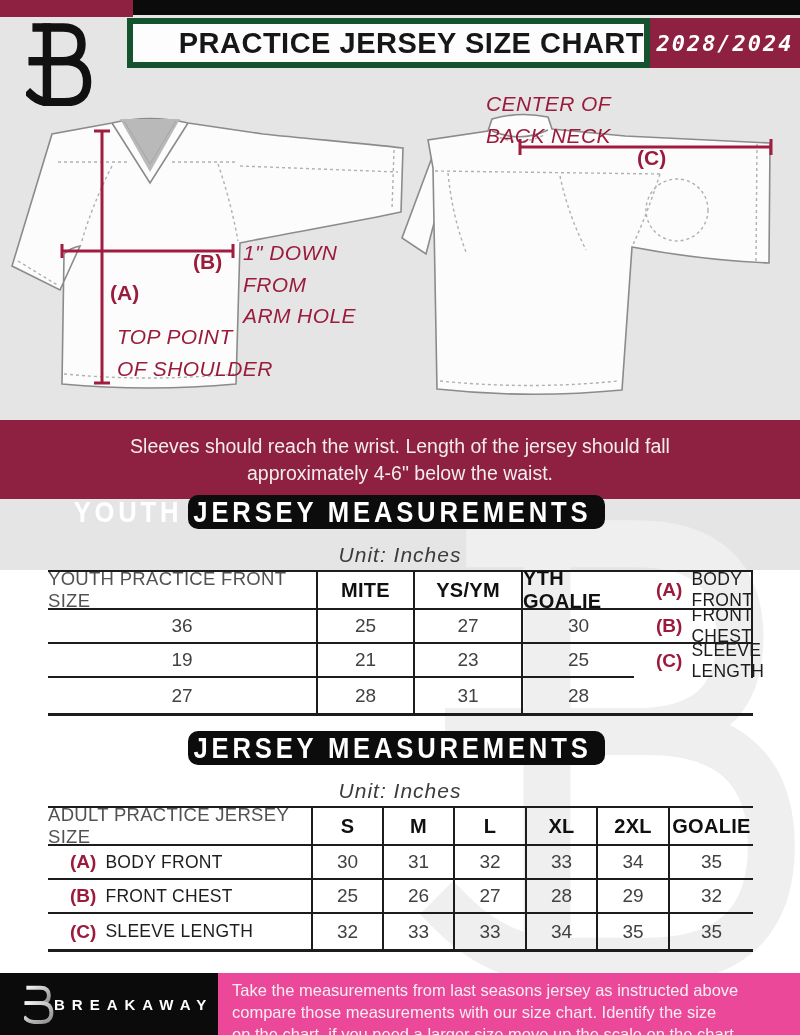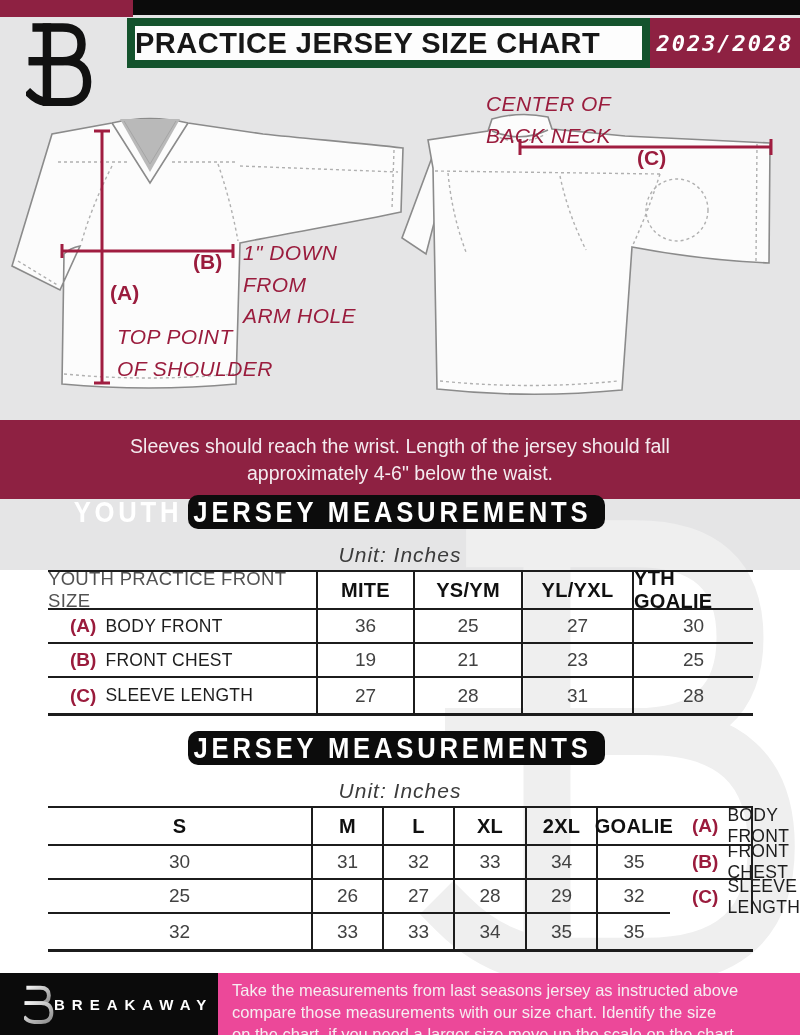--- a/index.html
+++ b/index.html
@@ -9,21 +9,21 @@
   
   .bg-gray-top{position:absolute;left:0;top:0;width:800px;height:420px;background:#E5E5E6;}
   .bg-gray-mid{position:absolute;left:0;top:483px;width:800px;height:87px;background:#E5E5E6;}
 
   
   .strip-maroon{position:absolute;left:0;top:0;width:133px;height:17px;background:#8E2142;}
   .strip-black{position:absolute;left:133px;top:0;width:667px;height:15px;background:#0B0B0B;}
 
   
   .title-box{position:absolute;left:127px;top:18px;width:523px;height:50px;background:#FDFDFD;
-             border:8px solid #14532d;box-sizing:border-box;display:flex;align-items:center;justify-content:flex-start;}
+             border:6px solid #14532d;box-sizing:border-box;display:flex;align-items:center;justify-content:flex-end;}
   .title-box span{font-weight:bold;font-size:29px;letter-spacing:.5px;color:#171717;white-space:nowrap;}
   .year-box{position:absolute;left:650px;top:18px;width:150px;height:50px;background:#8E2142;
             display:flex;align-items:center;justify-content:center;}
   .year-box span{font-family:"DejaVu Sans Mono",monospace;font-style:italic;font-weight:bold;
                  font-size:22px;letter-spacing:2px;color:#fff;}
 
   .logo-top{position:absolute;left:26px;top:20px;}
 
   
   .diagram-svg{position:absolute;left:0;top:90px;}
@@ -100,21 +100,21 @@
   <div class="strip-maroon"></div>
   <div class="strip-black"></div>
 
   <svg class="logo-top" width="68" height="86" viewBox="0 0 70 92">
     <use href="#bw-logo" stroke="#111111"></use>
   </svg>
   <div class="title-box">
     <span>PRACTICE JERSEY SIZE CHART</span>
   </div>
   <div class="year-box">
-    <span>2023/2028</span>
+    <span>2028/2024</span>
   </div>
 
   <svg class="diagram-svg" width="800" height="330" viewBox="0 90 800 330">
 
     <g stroke="#8B8B8B" stroke-width="1.6" fill="#FCFCFC">
       <path d="M112,123 Q150,114 188,123 L263,134 C310,139 360,143 403,148 L401,212
                C350,223 282,234 240,243 L236,384 Q149,392 62,384 L64,254 Q70,248 80,246
                L60,290 L12,266 L52,134 Z"></path>
       <path d="M120,119 L180,119 L150,172 Z" fill="#B9B9B9" stroke="none"></path>
       <path d="M112,123 L150,183 L188,123" fill="none"></path>
@@ -179,21 +179,20 @@
 
   <div class="section-banner" style="top:495px;">
     <span>YOUTH JERSEY MEASUREMENTS</span>
   </div>
   <div class="unit-line" style="top:543px;">Unit: Inches</div>
 
   <div class="mtable" style="top:570px;grid-template-columns:270px 97px 108px 111px 119px;">
     <div class="c firstcell">YOUTH PRACTICE FRONT SIZE</div>
     <div class="c sizehead">MITE</div>
     <div class="c sizehead">YS/YM</div>
-    <div class="c sizehead">YL/YXL</div>
     <div class="c sizehead lastcol">YTH GOALIE</div>
 
     <div class="c rowlabel">
       <span class="rowtag">(A)</span>
       <span class="rowname">BODY FRONT</span>
     </div>
     <div class="c val">36</div>
     <div class="c val">25</div>
     <div class="c val">27</div>
     <div class="c val lastcol">30</div>
@@ -216,20 +215,21 @@
     <div class="c val lastrow">31</div>
     <div class="c val lastcol lastrow">28</div>
   </div>
 
   <div class="section-banner" style="top:731px;">
     <span>ADULT JERSEY MEASUREMENTS</span>
   </div>
   <div class="unit-line" style="top:779px;">Unit: Inches</div>
 
   <div class="mtable" style="top:806px;grid-template-columns:265px 71px 71px 72px 71px 72px 83px;">
+    <div class="c firstcell">ADULT PRACTICE JERSEY SIZE</div>
     <div class="c sizehead">S</div>
     <div class="c sizehead">M</div>
     <div class="c sizehead">L</div>
     <div class="c sizehead">XL</div>
     <div class="c sizehead">2XL</div>
     <div class="c sizehead lastcol">GOALIE</div>
 
     <div class="c rowlabel">
       <span class="rowtag">(A)</span>
       <span class="rowname">BODY FRONT</span>

